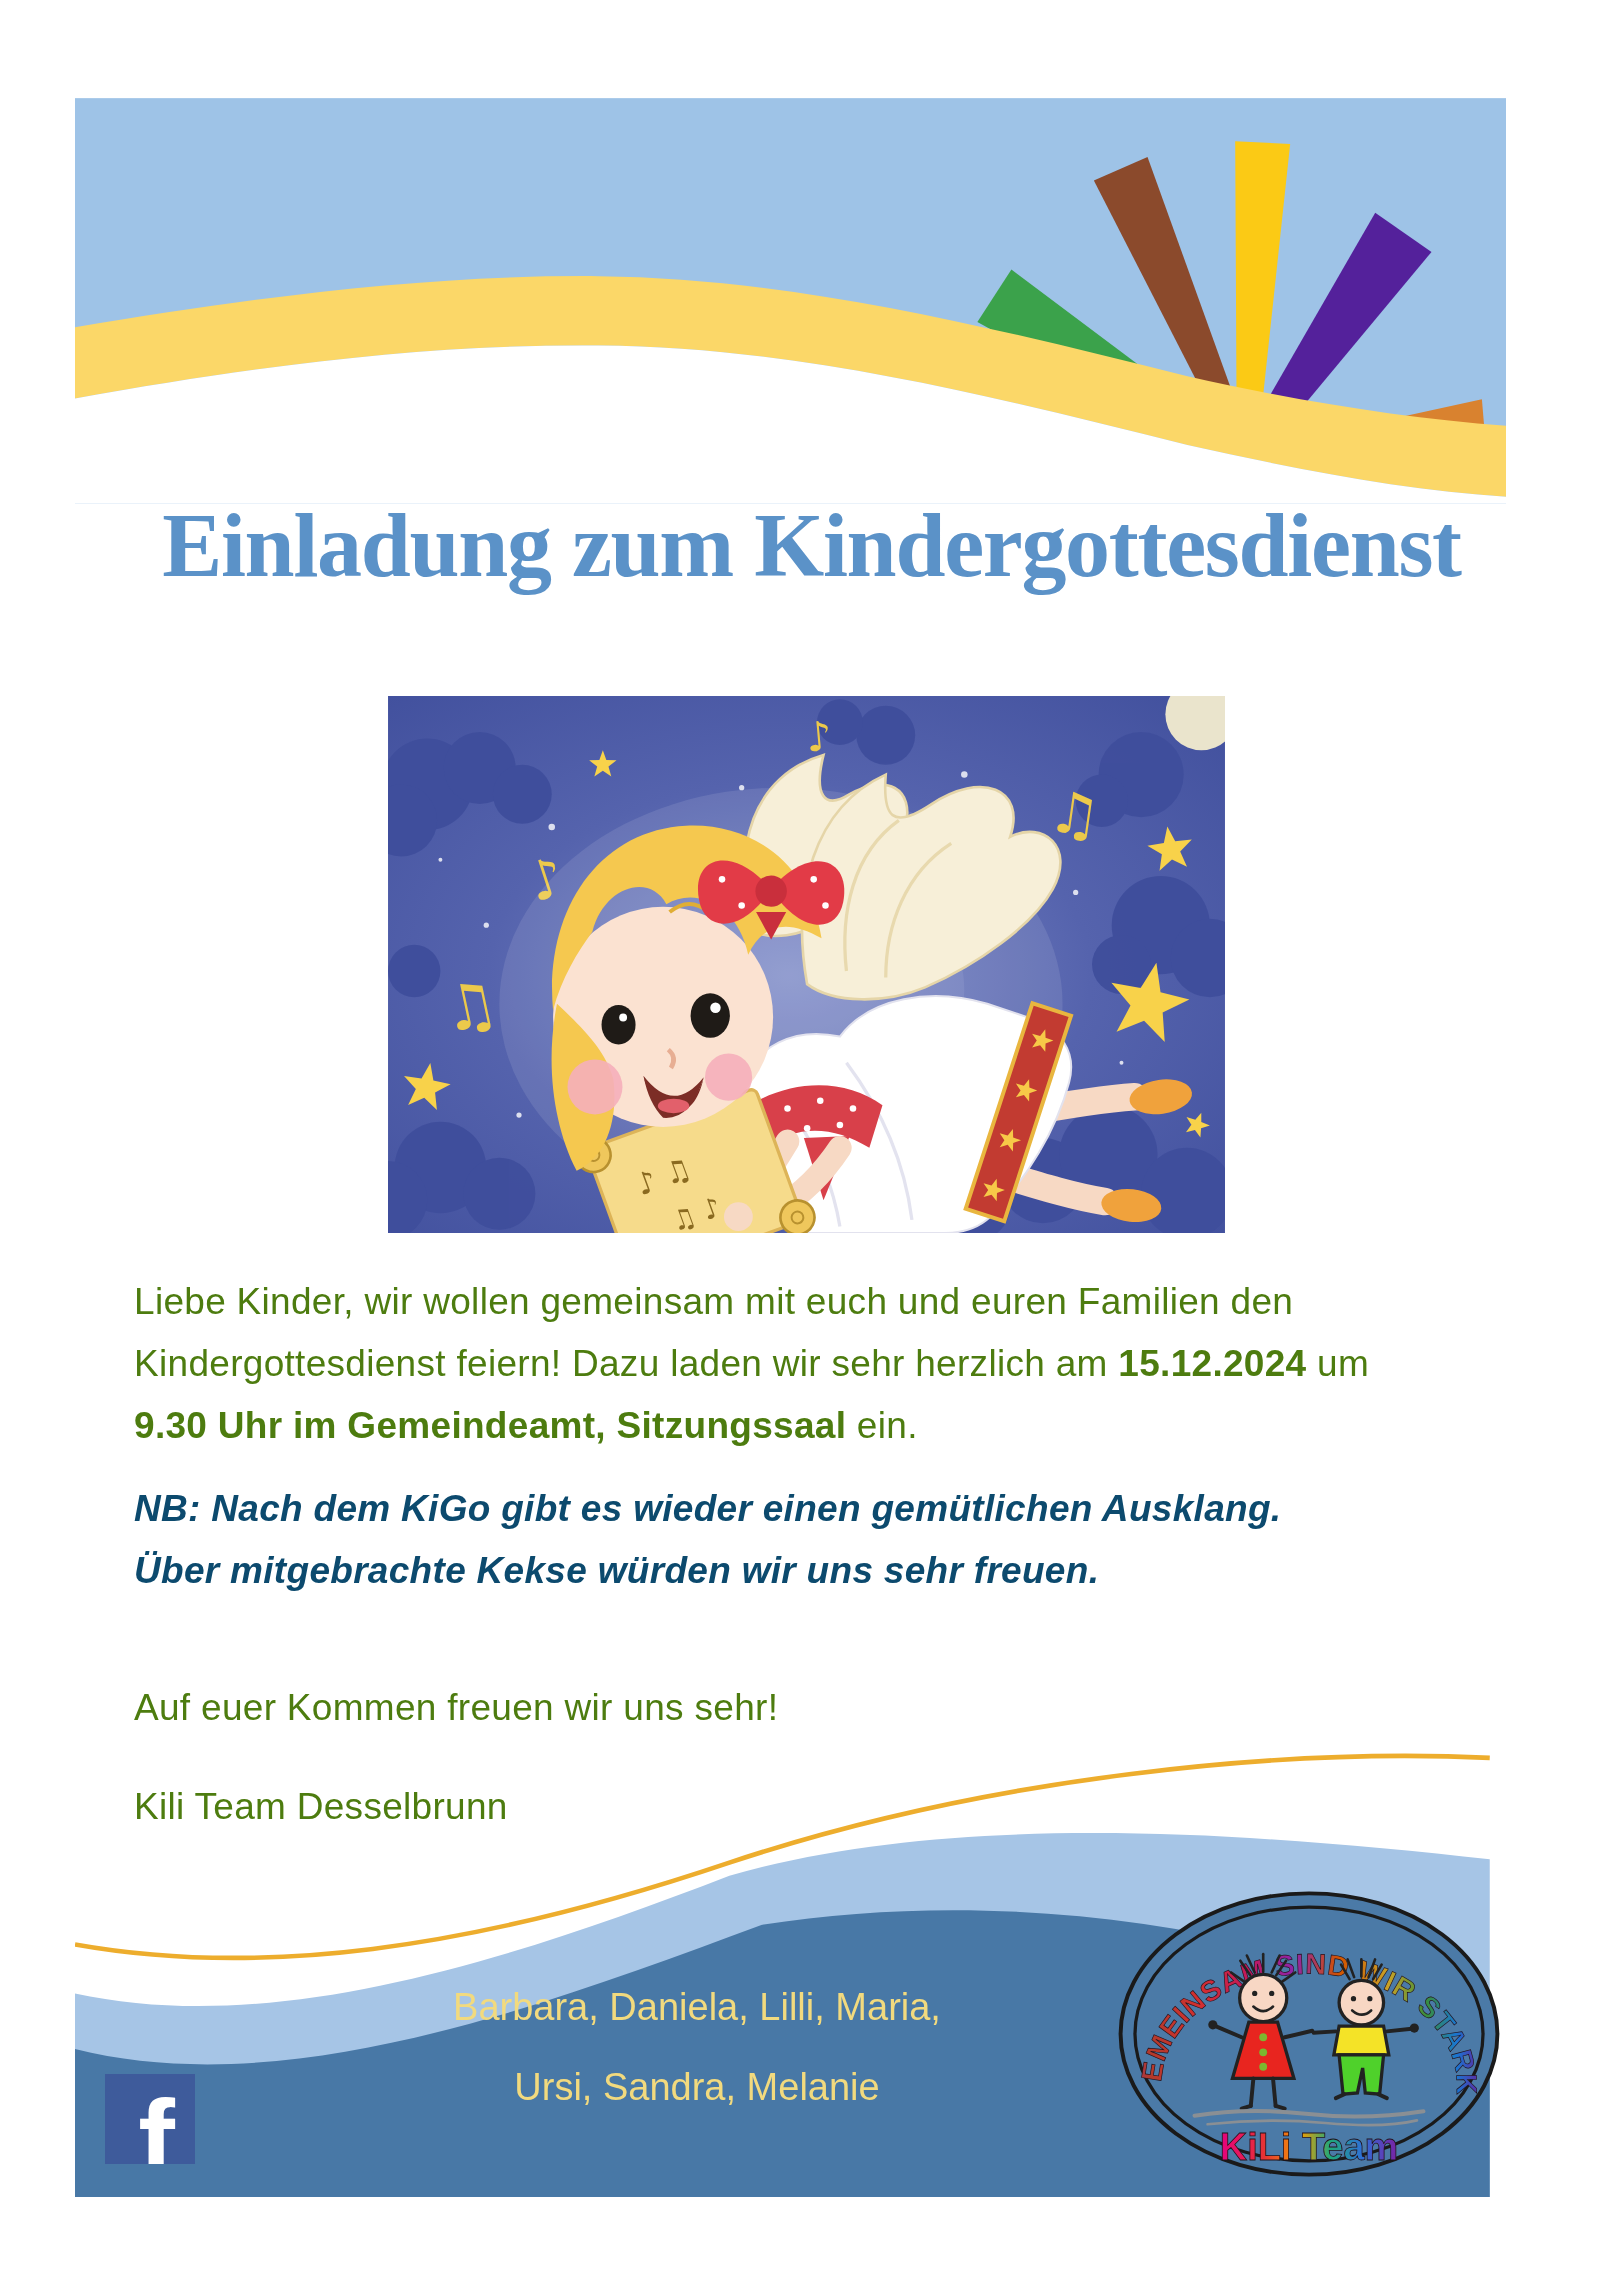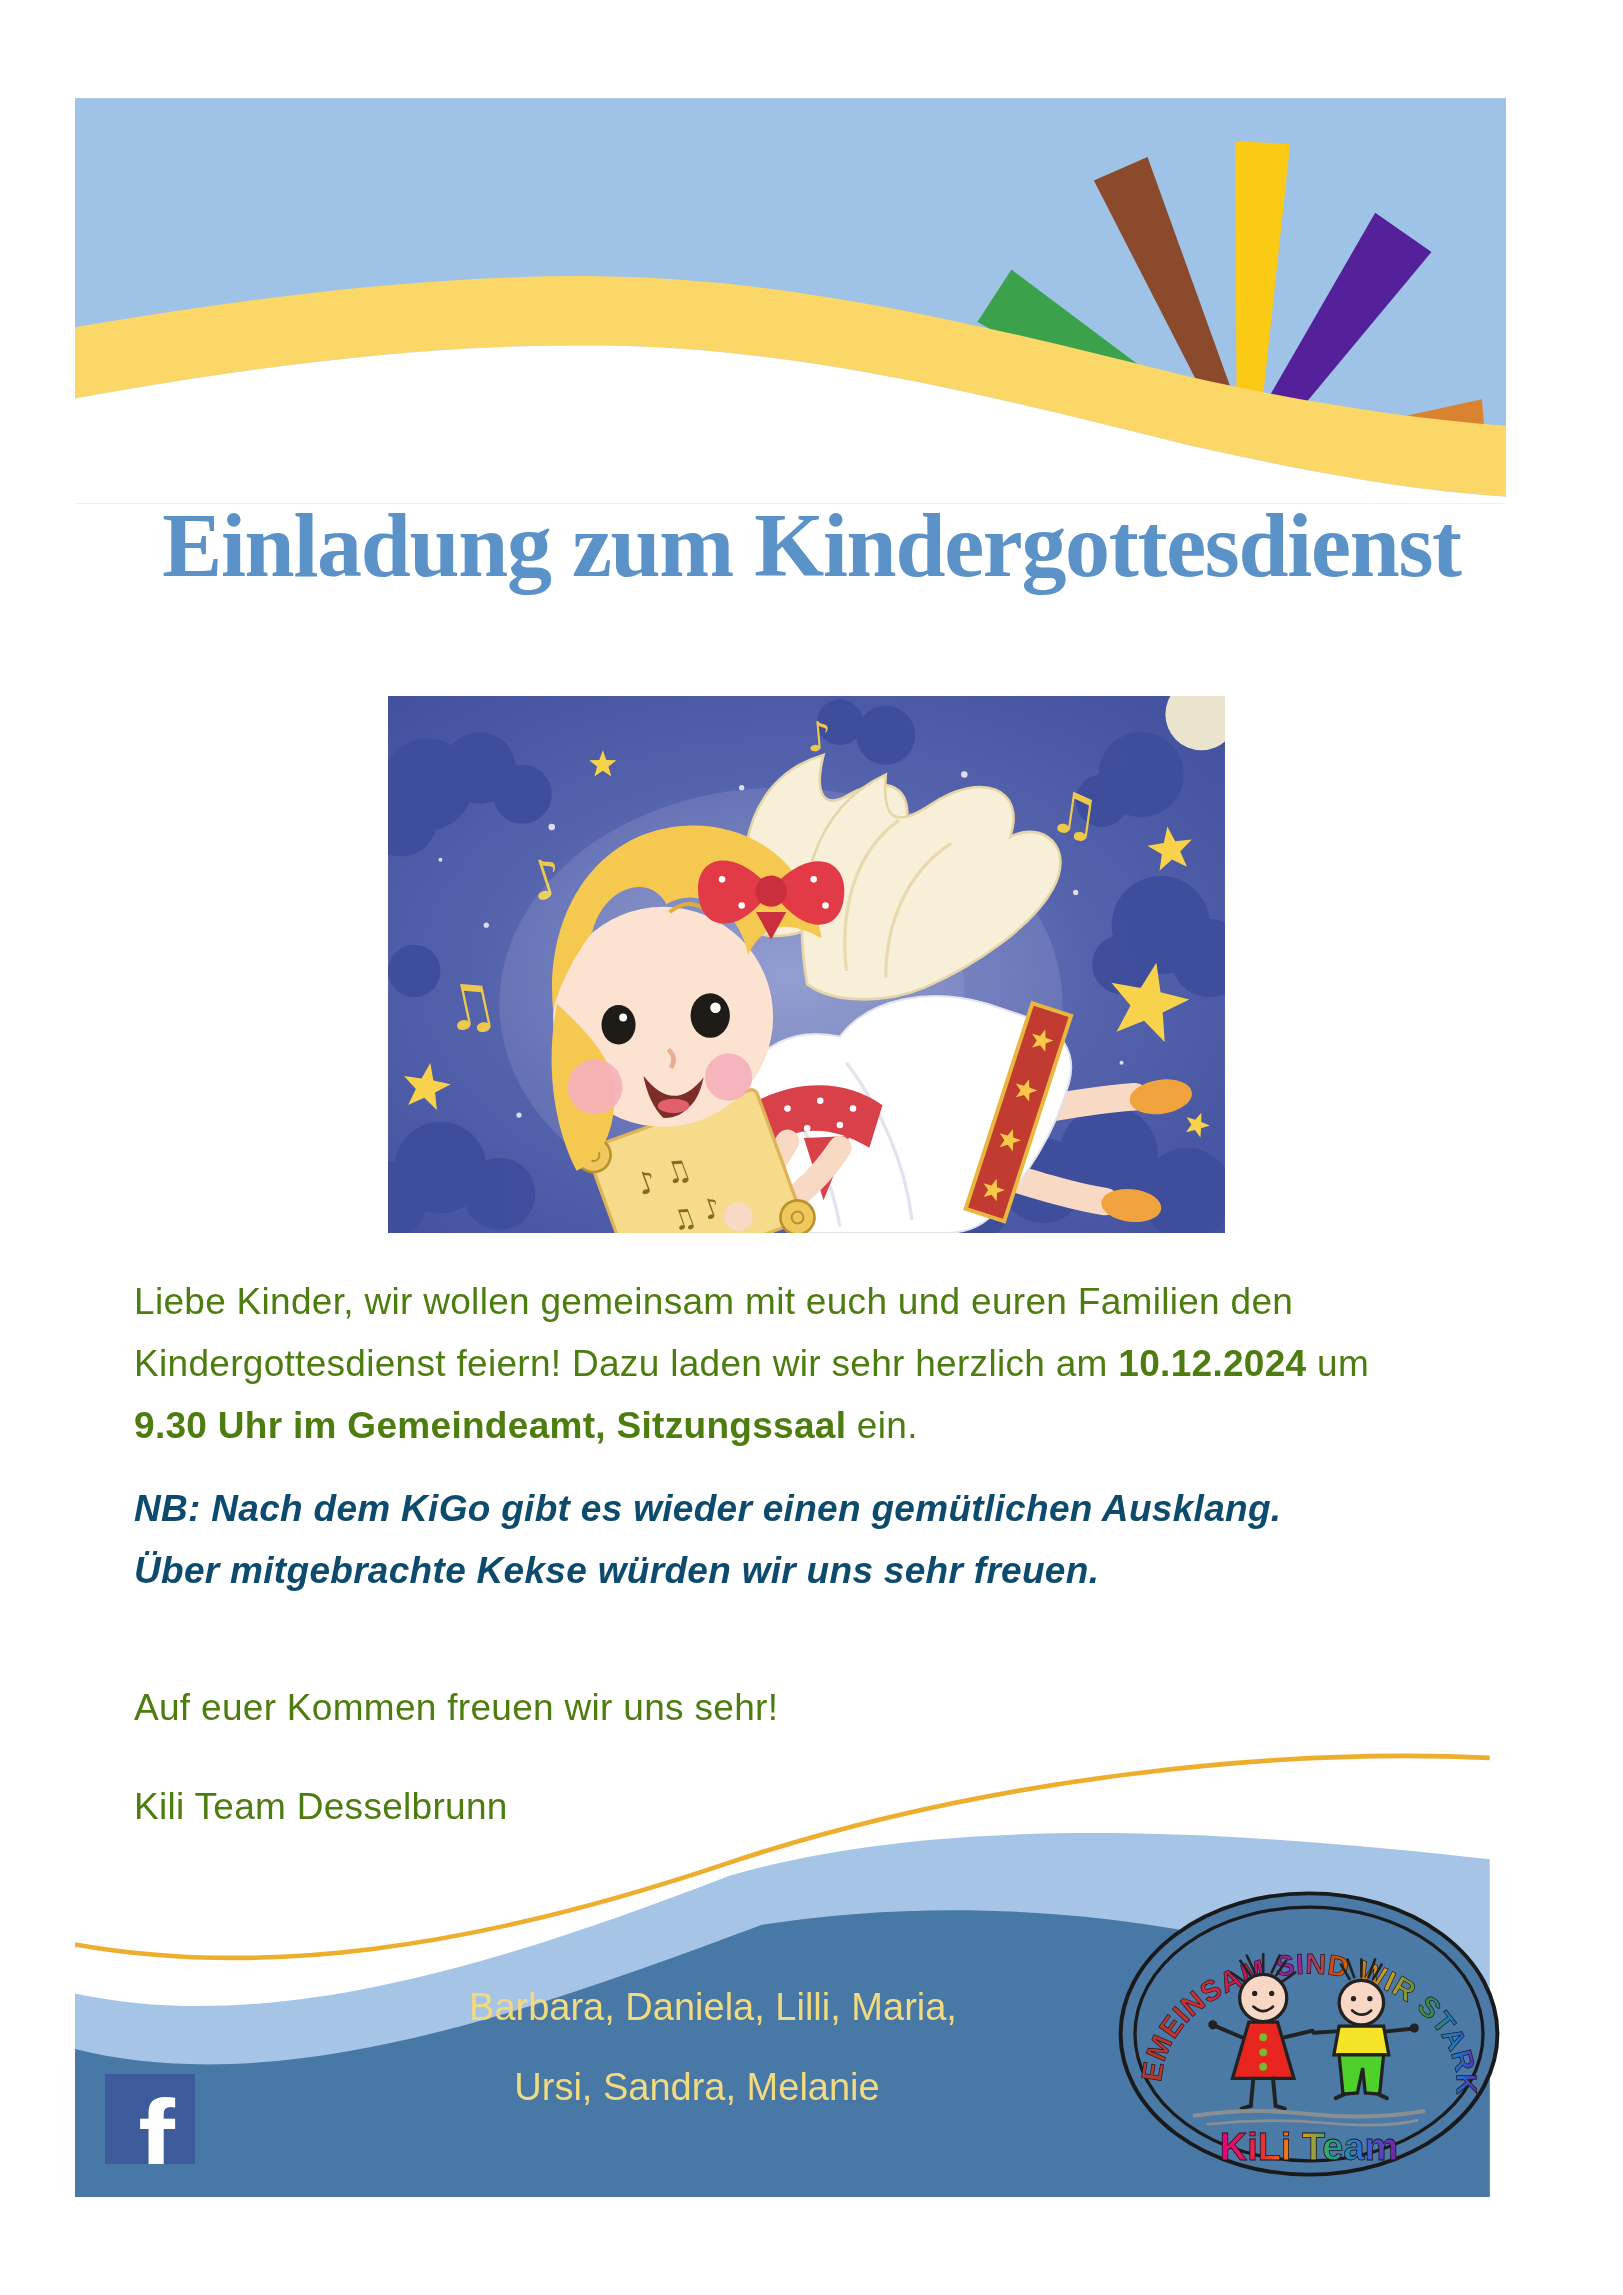--- a/index.html
+++ b/index.html
@@ -32,21 +32,21 @@
   .copy { color:#4d7c0f; font-size:37px; line-height:62px; letter-spacing:0.3px; white-space:nowrap; }
   .intro   { left:134px; top:1271px; }
   .nbblock { left:134px; top:1478px; font-weight:700; font-style:italic; color:#0c4a6e; }
   .closing { left:134px; top:1677px;text-align:center; }
   .signature { left:134px; top:1776px; }
   .copy b { font-weight:700; }
 
   
   .footer-svg { left:75px; top:1735px; width:1490px; height:462px; }
   .names { left:0; width:1394px; text-align:center; color:#F2DA7E; font-size:38px; white-space:nowrap; }
-  .names1 { top:1986px;padding-left:16px; }
+  .names1 { top:1986px; }
   .names2 { top:2066px; }
   .fb {
     left:105px; top:2074px; width:90px; height:90px; background:#3E5B9B;
     overflow:hidden; text-align:center;
   }
   .fb span {
     display:inline-block; color:#ffffff; font-weight:700;
     font-family:"Liberation Sans", sans-serif; font-size:110px; line-height:1;
     transform:translate(6.5px,9.2px);
   }
@@ -225,21 +225,21 @@
         <path d="M 428,540 q 14,12 4,28" stroke="#E7AE93" stroke-width="7" fill="none"></path>
         <path d="M 390,580 C 410,648 462,648 482,582 C 468,655 408,655 390,580 Z" fill="#7C2D26"></path>
         <path d="M 390,580 Q 436,640 482,582 Q 462,648 420,644 Q 398,622 390,580 Z" fill="#7C2D26"></path>
         <ellipse cx="436" cy="626" rx="24" ry="11" fill="#E2606B"></ellipse>
       </g>
     </g>
   </svg>
 
   <div class="abs copy intro">
     <div><span>Liebe Kinder, wir wollen gemeinsam mit euch und euren Familien den</span></div>
-    <div><span>Kindergottesdienst feiern! Dazu laden wir sehr herzlich am </span><b>10.12.2024</b><span> um</span></div>
+    <div><span>Kindergottesdienst feiern! Dazu laden wir sehr herzlich am </span><b>15.12.2024</b><span> um</span></div>
     <div><b>9.30 Uhr im Gemeindeamt, Sitzungssaal</b><span> ein.</span></div>
   </div>
 
   <div class="abs copy nbblock">
     <div>NB: Nach dem KiGo gibt es wieder einen gemütlichen Ausklang.</div>
     <div>Über mitgebrachte Kekse würden wir uns sehr freuen.</div>
   </div>
 
   <div class="abs copy closing">Auf euer Kommen freuen wir uns sehr!</div>
   <div class="abs copy signature">Kili Team Desselbrunn</div>

